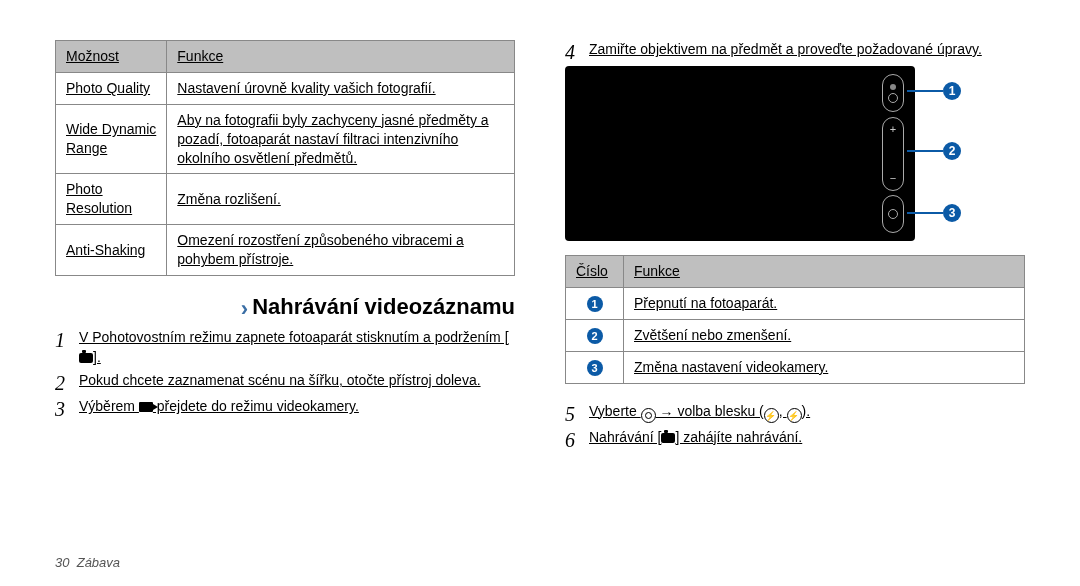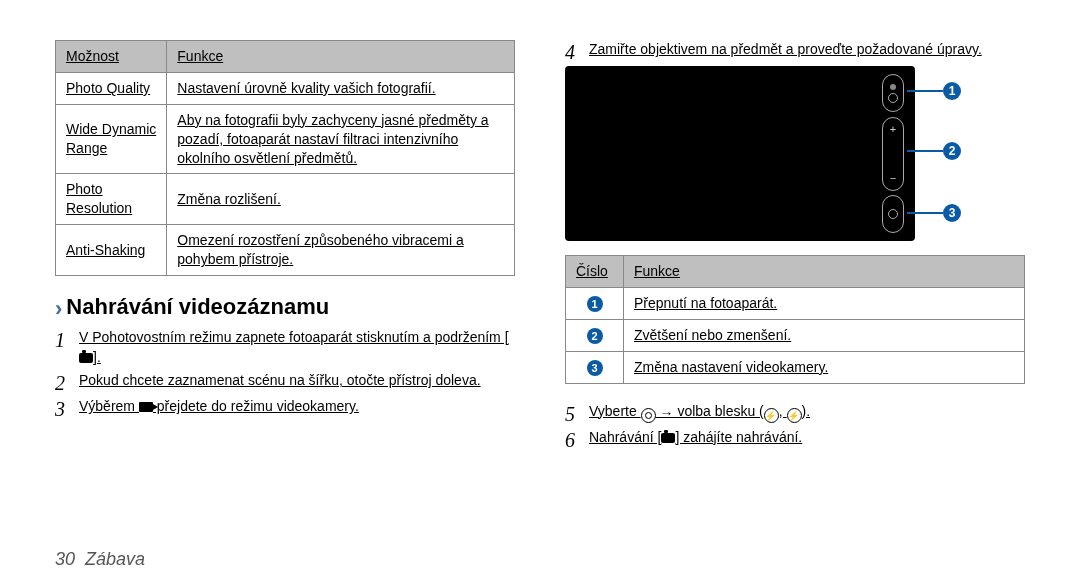--- a/index.html
+++ b/index.html
@@ -41,20 +41,21 @@
     color: #3a6ea5;
     font-size: 22px;
     font-weight: bold;
     margin-right: 4px;
     vertical-align: -2px;
   }
   h2 {
     font-size: 22px;
     font-weight: bold;
     margin-bottom: 6px;
+    text-align: right;
   }
   .steps {
     list-style: none;
   }
   .step {
     display: flex;
     align-items: flex-start;
     margin-bottom: 4px;
   }
   .step-num {
@@ -199,21 +200,21 @@
     align-items: center;
     justify-content: center;
   }
   td.num-cell { text-align: center; }
   .footer {
     position: absolute;
     bottom: 16px;
     left: 55px;
     font-style: italic;
     color: #555;
-    font-size: 18px;
+    font-size: 13px;
   }
   .footer .pg {
     font-style: italic;
   }
   .viewfinder-wrap { position: relative; width: 350px; }
 </style>
 </head>
 <body>
 
 <div class="columns">

